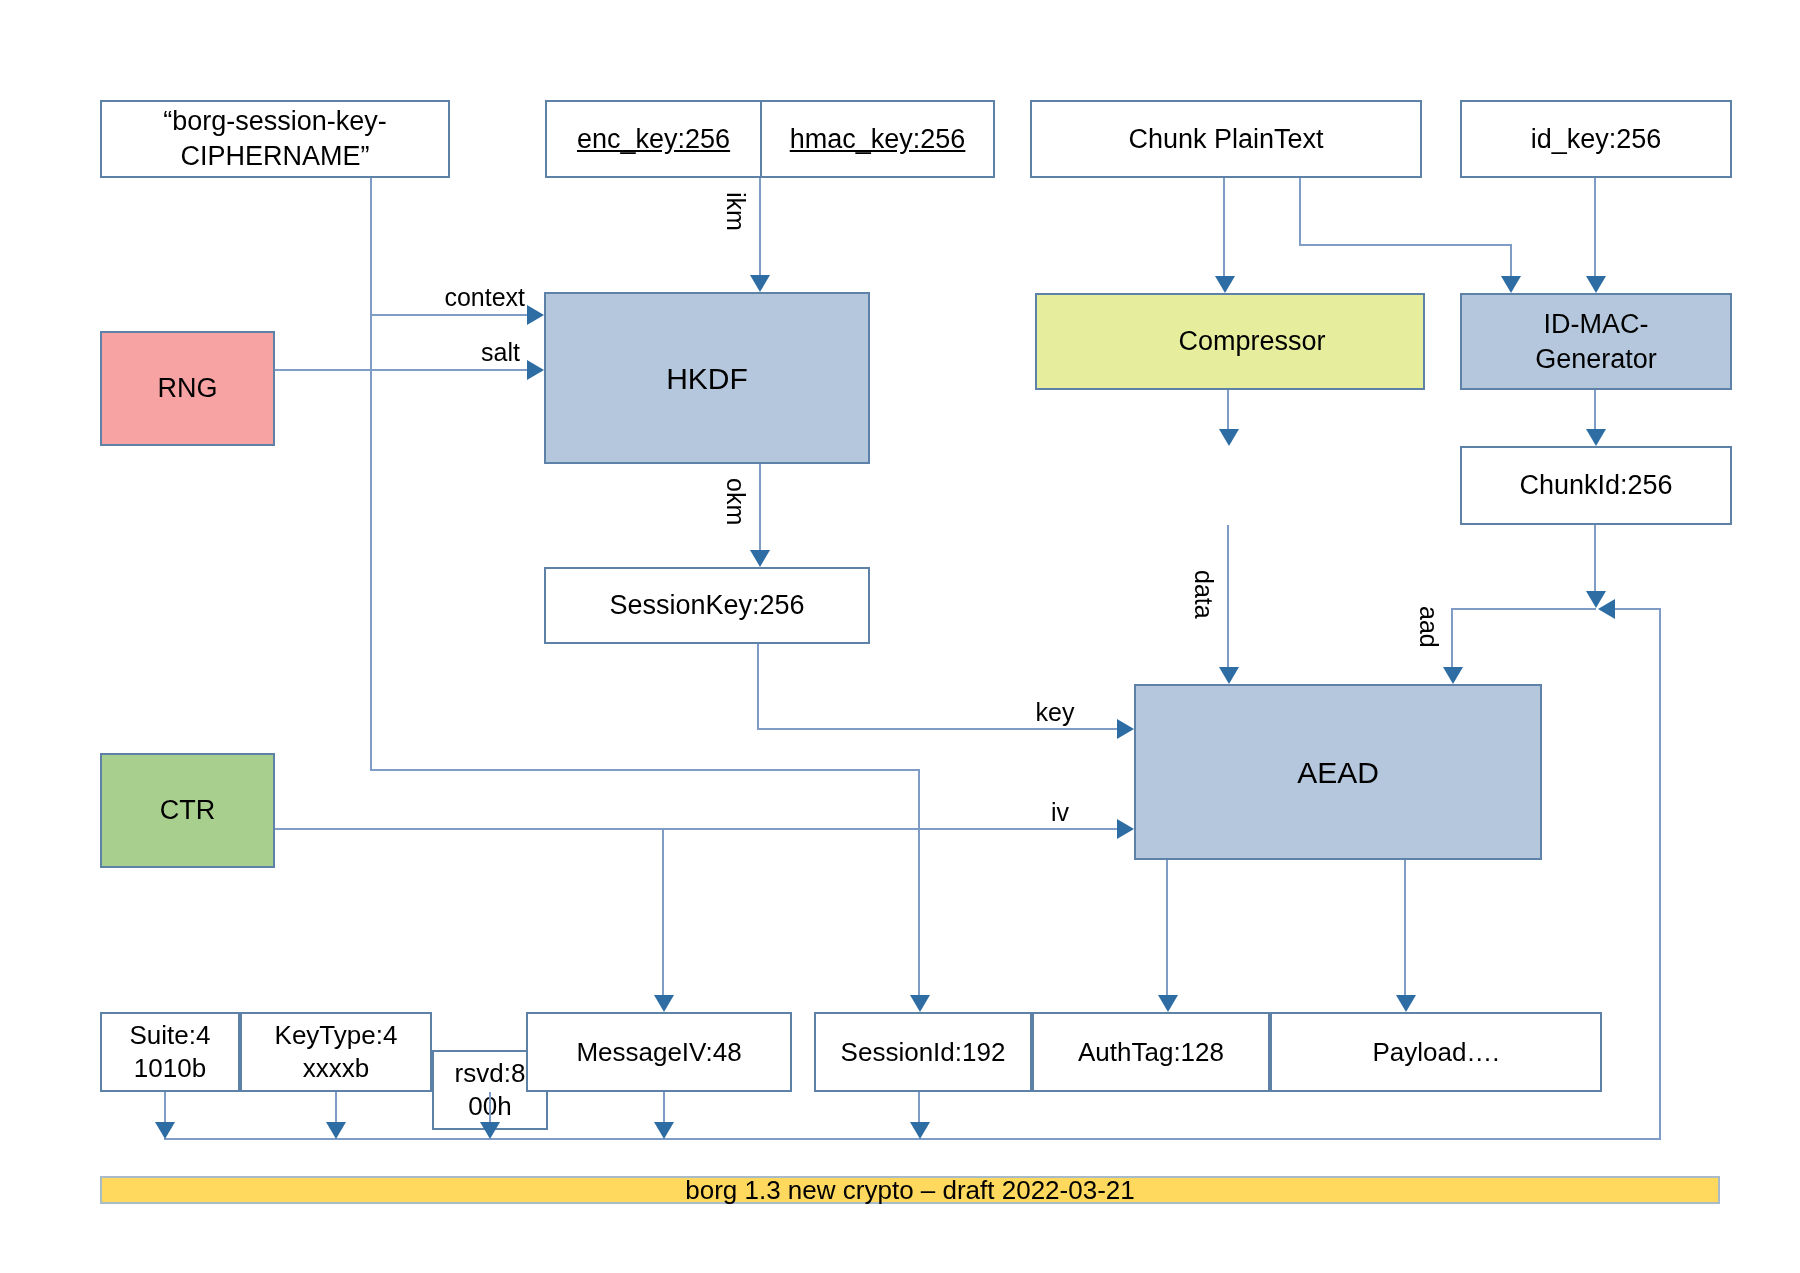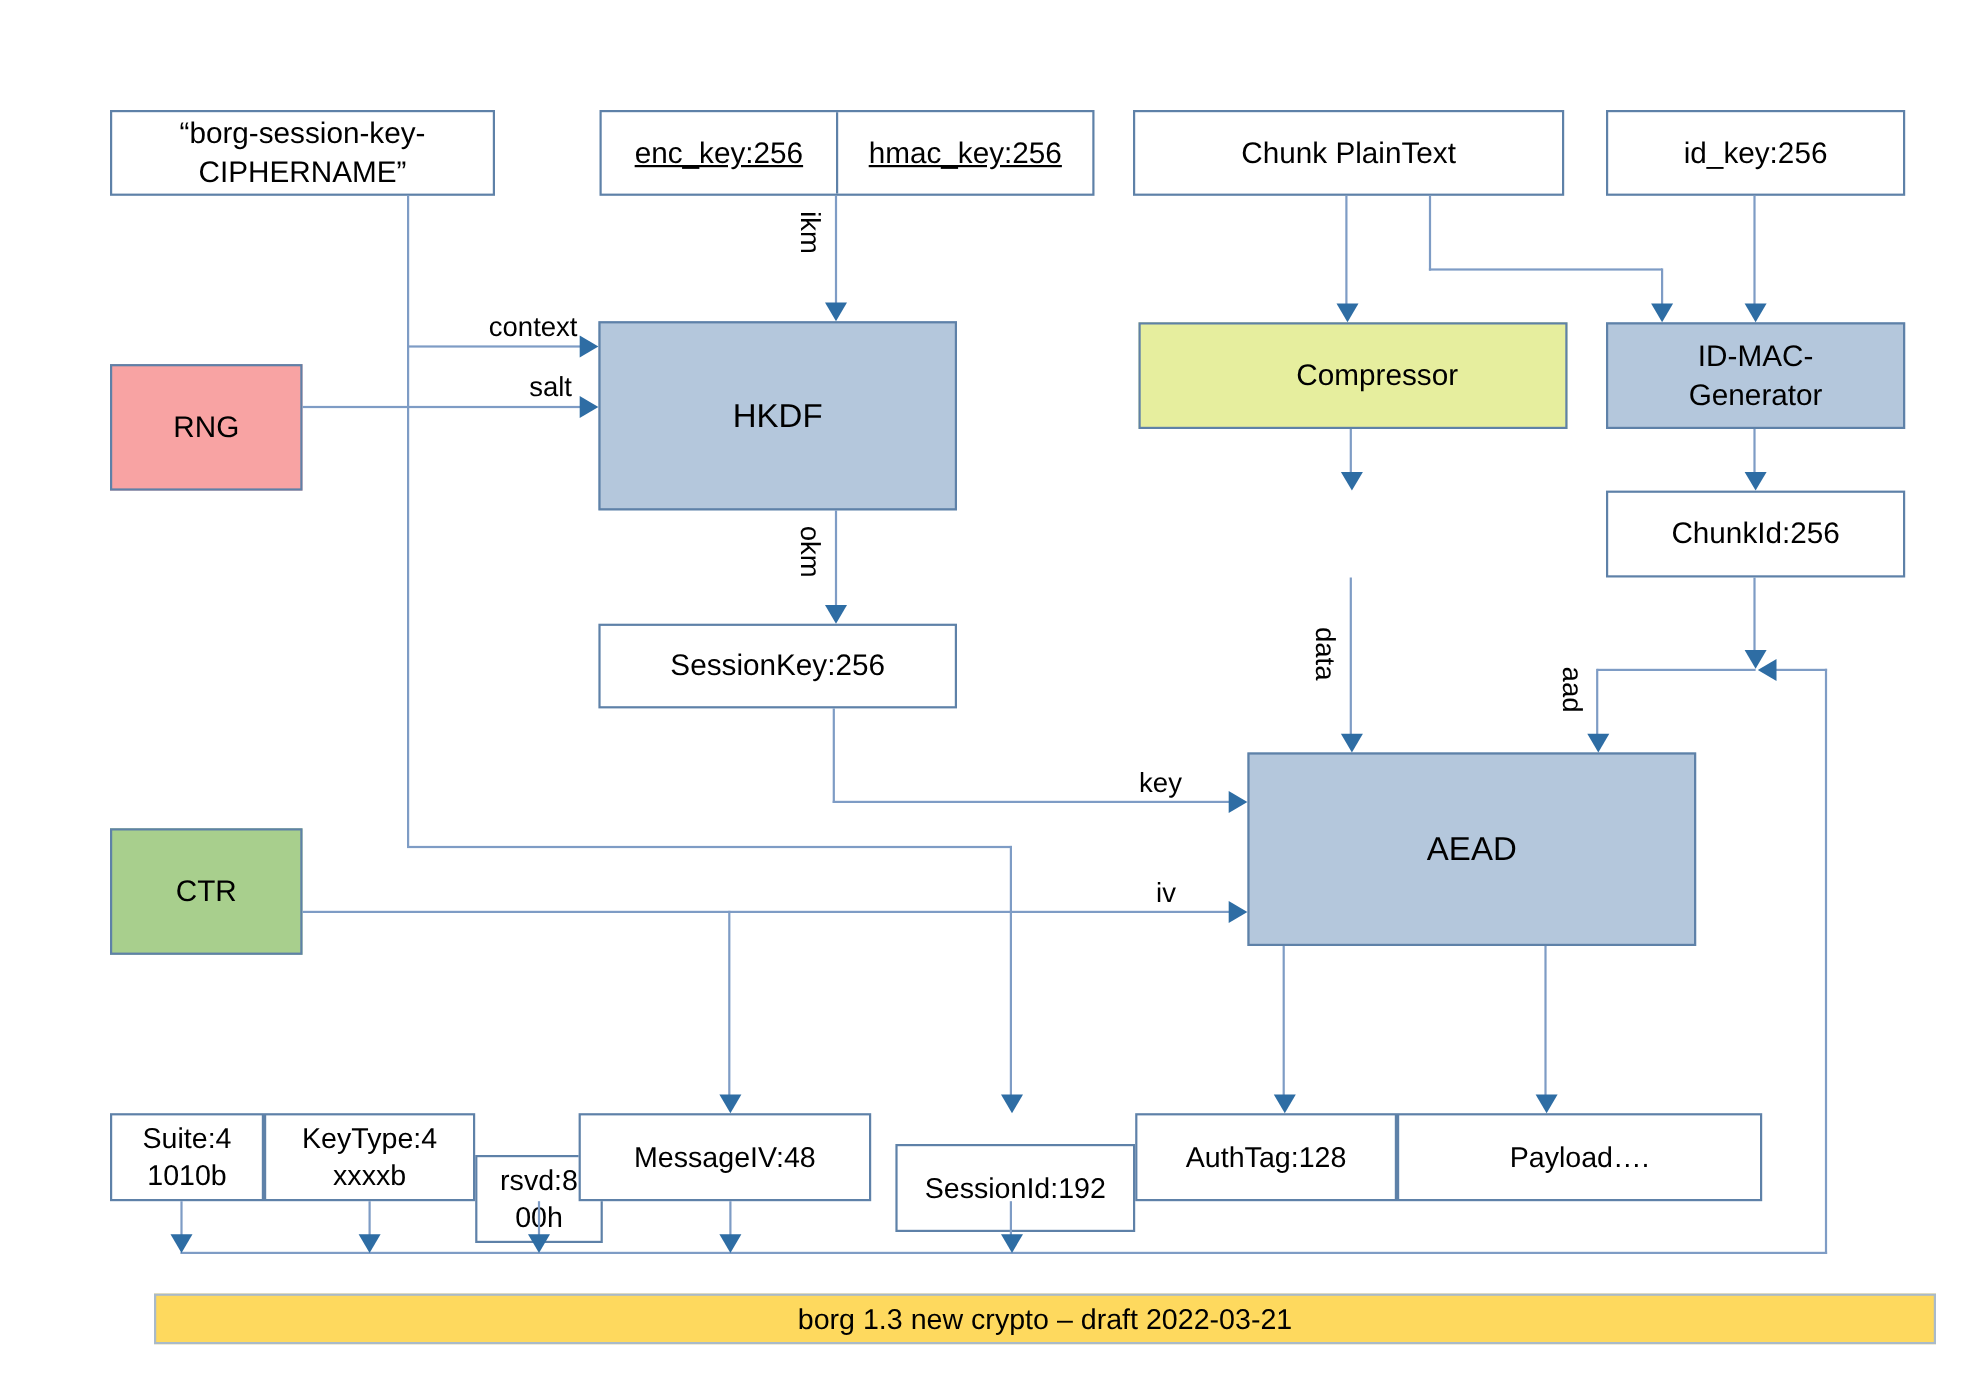--- a/index.html
+++ b/index.html
@@ -92,25 +92,25 @@
   </div>
   <div class="box rec" style="left:240px;top:1012px;width:192px;height:80px;">
     <span>KeyType:4</span>
     <span>xxxxb</span>
   </div>
   <div class="box rec" style="left:432px;top:1012px;width:116px;height:80px;margin-top:38px;">
     <span>rsvd:8</span>
     <span>00h</span>
   </div>
   <div class="box rec" style="left:526px;top:1012px;width:266px;height:80px;">MessageIV:48</div>
-  <div class="box rec" style="left:814px;top:1012px;width:218px;height:80px;margin-top:28px;">SessionId:192</div>
+  <div class="box rec" style="left:814px;top:1012px;width:218px;height:80px;">SessionId:192</div>
   <div class="box rec" style="left:1032px;top:1012px;width:238px;height:80px;">AuthTag:128</div>
   <div class="box rec" style="left:1270px;top:1012px;width:332px;height:80px;">Payload….</div>
 
-  <div id="banner" style="left:100px;top:1176px;width:1620px;height:46px;margin-left:40px;">borg 1.3 new crypto – draft 2022-03-21</div>
+  <div id="banner" style="left:100px;top:1176px;width:1620px;height:28px;">borg 1.3 new crypto – draft 2022-03-21</div>
 
   <div class="vl" style="left:759px;top:178px;height:100px;"></div>
   <div class="vl" style="left:370px;top:178px;height:592px;"></div>
   <div class="hl" style="left:371px;top:314px;width:158px;"></div>
   <div class="hl" style="left:275px;top:369px;width:254px;"></div>
   <div class="hl" style="left:370px;top:769px;width:550px;"></div>
   <div class="vl" style="left:918px;top:769px;height:227px;"></div>
   <div class="vl" style="left:759px;top:464px;height:88px;"></div>
   <div class="vl" style="left:757px;top:644px;height:86px;"></div>
   <div class="hl" style="left:757px;top:728px;width:361px;"></div>

